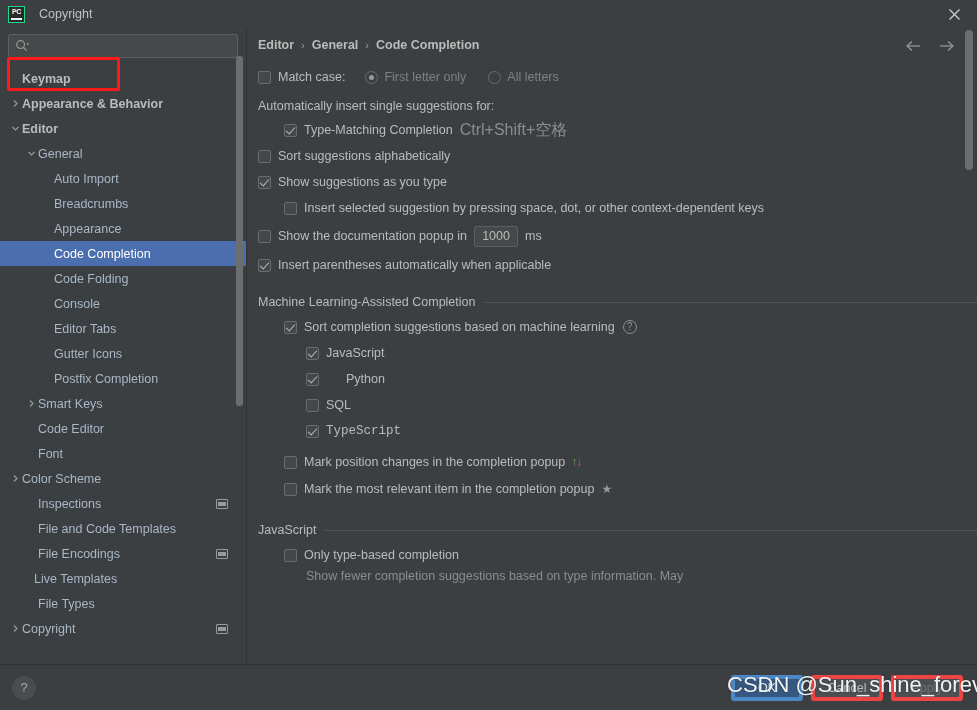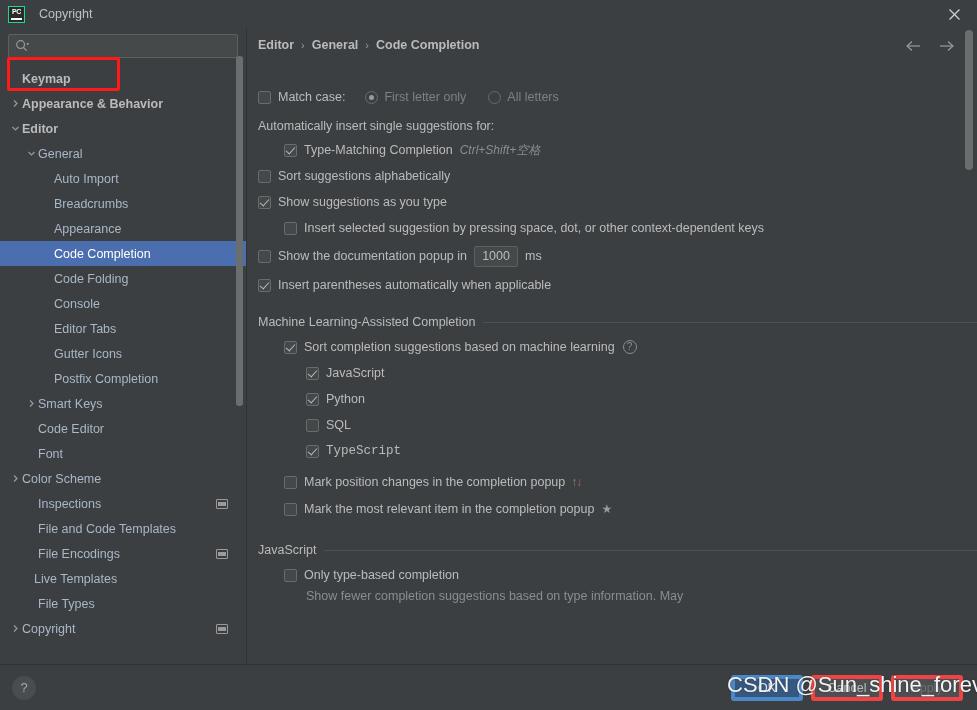--- a/index.html
+++ b/index.html
@@ -221,21 +221,20 @@
     height: 17px;
     display: flex;
     align-items: center;
     justify-content: center;
     color: #9a9a9a;
   }
 
   .settings-body {
     padding: 2px 0 0 11px;
     position: relative;
-    margin-top: 20px;
   }
 
   .row {
     display: flex;
     align-items: center;
     min-height: 24px;
     font-size: 12.5px;
     color: #bbbbbb;
   }
   .row.indent1 { padding-left: 26px; }
@@ -282,21 +281,21 @@
     position: absolute;
     left: 3px;
     top: 3px;
     width: 5px;
     height: 5px;
     border-radius: 50%;
     background: #9a9a9a;
   }
   .muted { color: #7e8083; }
 
-  .shortcut { color: #8a8d8f; margin-left: 7px; font-size: 12px; font-style: italic; }
+  .shortcut { color: #8a8d8f; margin-left: 7px; font-size: 16px; }
 
   .spin {
     width: 44px;
     height: 21px;
     background: #45494a;
     border: 1px solid #5e6060;
     border-radius: 2px;
     margin: 0 7px;
     display: flex;
     align-items: center;
@@ -665,21 +664,21 @@
           <span class="cb checked"></span>
           <span>Sort completion suggestions based on machine learning</span>
           <span class="help-q">?</span>
         </div>
 
         <div id="ml-langs">
             <div class="row indent2" style="margin-top: 2px;">
               <span class="cb checked"></span>
               <span>JavaScript</span>
             </div>
-            <div class="row indent2" style="margin-top: 2px;">
+            <div class="row indent2" style="margin-top: 2px; gap: 20px;">
               <span class="cb checked"></span>
               <span>Python</span>
             </div>
             <div class="row indent2" style="margin-top: 2px;">
               <span class="cb"></span>
               <span>SQL</span>
             </div>
             <div class="row indent2" style="margin-top: 2px; font-family: Liberation Mono, monospace;">
               <span class="cb checked"></span>
               <span>TypeScript</span>

